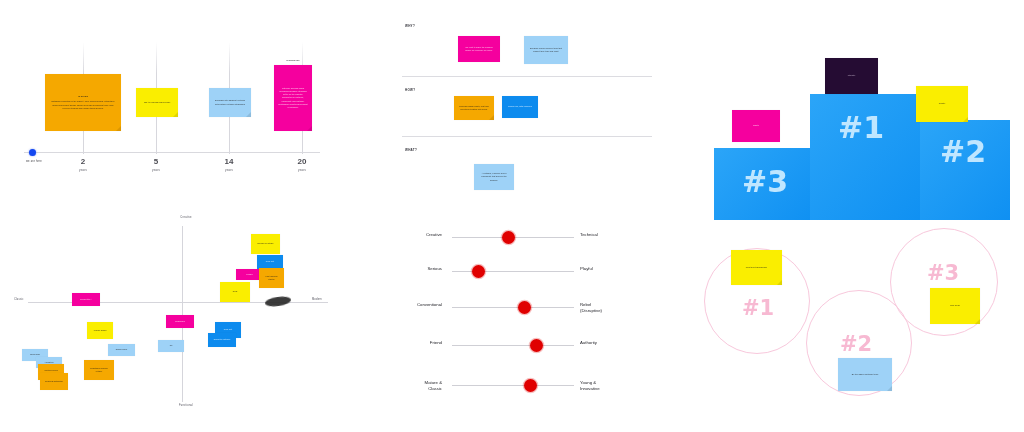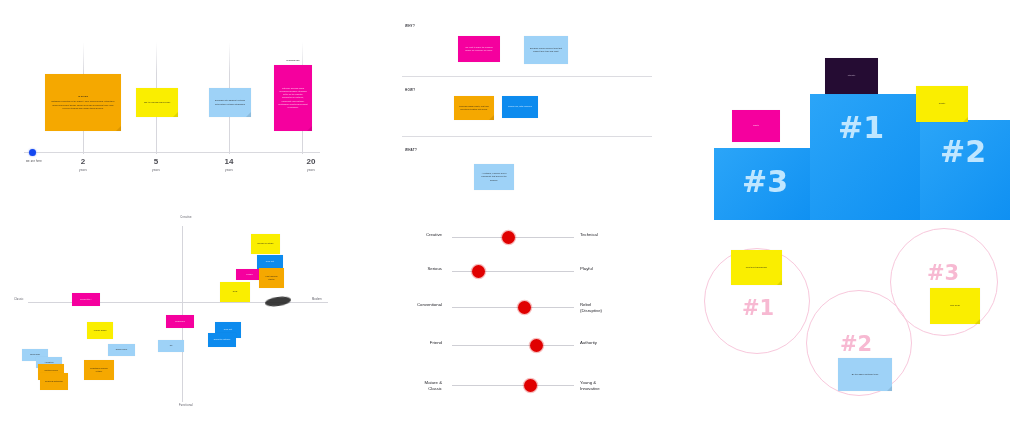--- a/index.html
+++ b/index.html
@@ -114,21 +114,21 @@
       <div class="tl-unit">years</div>
     </div>
     <div class="tl-lab" style="left:133px;">
       <div class="tl-num">5</div>
       <div class="tl-unit">years</div>
     </div>
     <div class="tl-lab" style="left:206px;">
       <div class="tl-num">14</div>
       <div class="tl-unit">years</div>
     </div>
-    <div class="tl-lab" style="left:288px;">
+    <div class="tl-lab" style="left:279px;">
       <div class="tl-num">20</div>
       <div class="tl-unit">years</div>
     </div>
 
     <div class="note n-orange" style="left:45px;top:40px;width:76px;height:57px;flex-direction:column;">
       <span class="txt" style="font-weight:700;margin-bottom:2px;">In 2 years</span>
       <span class="txt">Establish recognition in the market / core offering scaled. Strengthen brand and product design. Build a new high-performing team. New revenue streams and funding timing defined.</span>
       <span class="fold"></span>
     </div>
 

